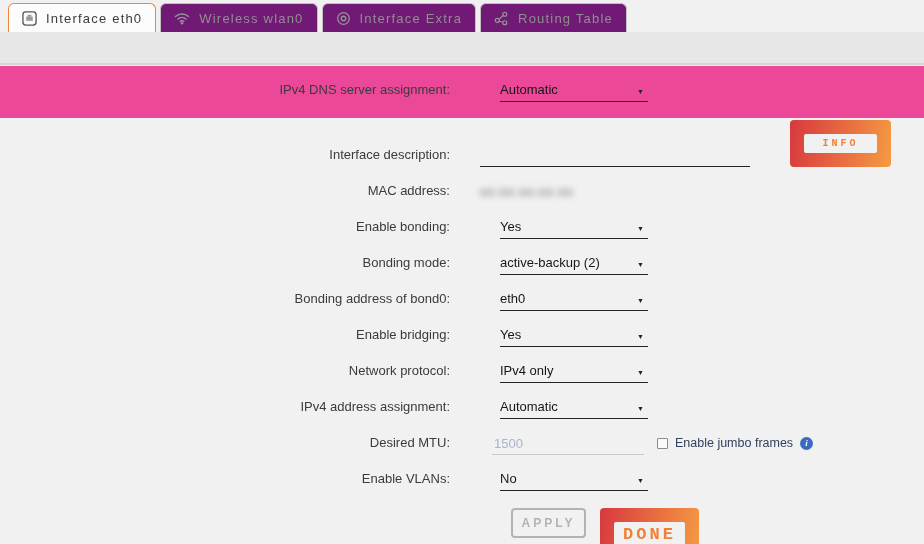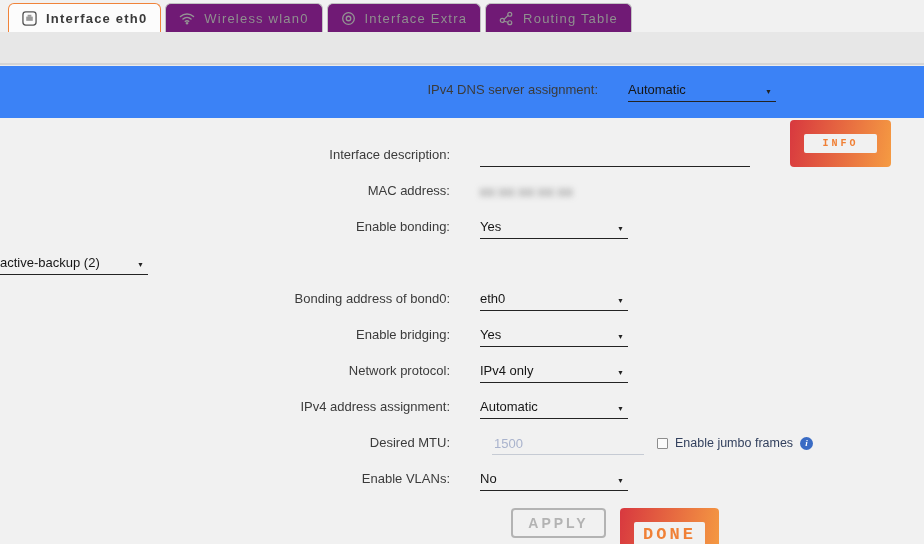--- a/index.html
+++ b/index.html
@@ -15,36 +15,36 @@
   .tabbar { display:flex; gap:4px; padding:3px 0 0 8px; height:32px; align-items:flex-end; }
   .tab {
     display:flex; align-items:center; gap:9px;
     height:29px; padding:0 13px;
     background:#701a75;
     border:1px solid #c2c2c2; border-bottom:none;
     border-radius:6px 6px 0 0;
     color:#8f8f8f; font-size:13px; letter-spacing:1.2px;
     cursor:pointer; white-space:nowrap;
   }
-  .tab.active { background:#fcfcfc; border:1px solid #f0833a; border-bottom:none; color:#3a3a3a;font-weight:bold; }
+  .tab.active { background:#fcfcfc; border:1px solid #f0833a; border-bottom:none; color:#3a3a3a; }
   .tab .ticon { display:flex; align-items:center; }
   
   .panel-top { height:31px; background:#e7e7e7; }
   .panel-divider { height:3px; background:#d5d5d5; border-bottom:1px solid #ececec; }
-  .panel-bottom { height:52px; background:#3b82f6; display:flex; align-items:center;justify-content:center; }
+  .panel-bottom { height:52px; background:#ec4899; display:flex; align-items:center; }
   
   .row { display:flex; align-items:flex-end; height:36px; }
   .flabel {
     width:480px; text-align:right; padding:0 30px 5px 0;
     font-size:13px; color:#3b3b3b;
   }
   .selectbox {
     width:148px; border-bottom:1.5px solid #232323;
     display:flex; justify-content:space-between; align-items:flex-end;
-    padding:0 4px 4px 0; font-size:13px; color:#161616; cursor:pointer;
+    padding:0 4px 4px 0; font-size:13px; color:#161616; cursor:pointer;margin-left:20px;
   }
   .selectbox .arrow { font-size:7px; color:#222; padding-bottom:2px; }
   .textinput {
     width:270px; height:22px; border:none; background:transparent;
     border-bottom:1.5px solid #232323; font-size:13px; color:#161616; outline:none;
     font-family:"Liberation Sans", sans-serif;
   }
   .mtu-input {
     width:152px; height:22px; border:none; background:transparent;
     border-bottom:1px solid #c6cbd4; font-size:13px; color:#a9b3cd; outline:none;
@@ -55,22 +55,22 @@
   
   .grad { background:linear-gradient(100deg,#d8383f 0%,#f59b42 100%); border-radius:4px; padding:14px; display:inline-block; cursor:pointer;font-family:Liberation Mono, monospace; }
   .grad .inner {
     display:flex; align-items:center; justify-content:center;
     background:#f1f1f1; border-radius:2px;
     color:#f08036; font-weight:bold; letter-spacing:3px;
   }
   .info-inner { width:73px; height:19px; font-size:10px; }
   .done-inner { width:71px; height:24px; font-size:17px; }
   .apply-btn {
-    width:95px; height:30px; border:2px solid #b3b3b3; border-radius:4px;
-    color:#b3b3b3; font-weight:bold; font-size:14px; letter-spacing:3px;
+    width:75px; height:30px; border:2px solid #b3b3b3; border-radius:4px;
+    color:#b3b3b3; font-weight:bold; font-size:12px; letter-spacing:3px;
     background:transparent; display:flex; align-items:center; justify-content:center;
   }
   .buttons { display:flex; gap:14px; margin:17px 0 0 511px; }
   .info-btn-wrap { margin-left:40px; }
   
   .jumbo { display:flex; align-items:center; gap:7px; margin-left:13px; padding-bottom:5px; font-size:12.5px; color:#33415e; }
   .checkbox { width:11px; height:11px; border:1px solid #8d8d8d; background:#fbfbfb; border-radius:1px; cursor:pointer; }
   .info-icon {
     width:13px; height:13px; border-radius:50%; background:#3a6bc4; color:#fff;
     font-size:9px; font-weight:bold; display:flex; align-items:center; justify-content:center;
@@ -155,20 +155,21 @@
 
   <div class="row">
     <div class="flabel">Enable bonding:</div>
     <div class="selectbox">
       <span>Yes</span>
       <span class="arrow">▼</span>
     </div>
   </div>
 
   <div class="row">
+    <div class="flabel">Bonding mode:</div>
     <div class="selectbox">
       <span>active-backup (2)</span>
       <span class="arrow">▼</span>
     </div>
   </div>
 
   <div class="row">
     <div class="flabel">Bonding address of bond0:</div>
     <div class="selectbox">
       <span>eth0</span>

